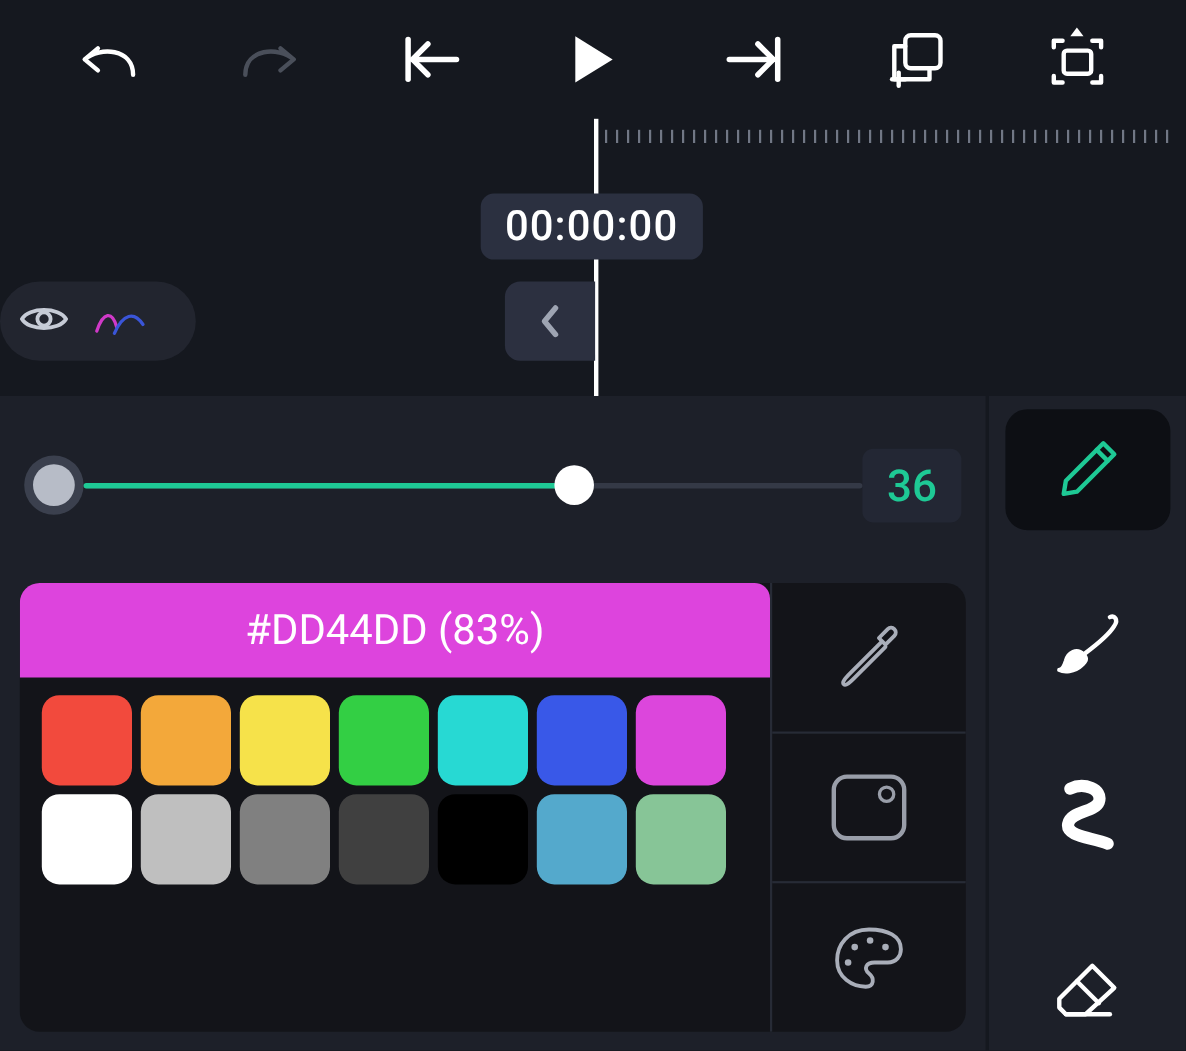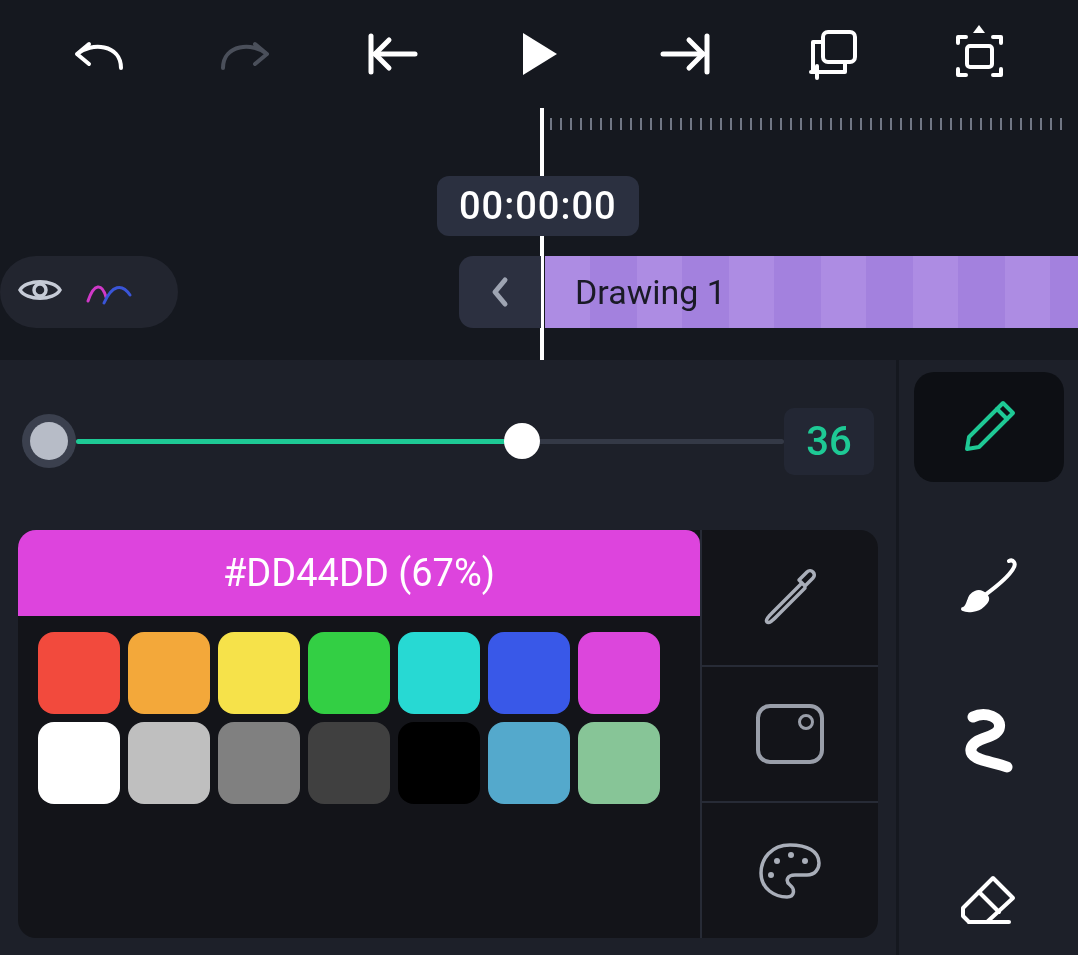--- a/index.html
+++ b/index.html
@@ -398,23 +398,20 @@
         </svg>
       </span>
     </div>
 
     <div class="clip-prev">
       <svg width="20" height="32" viewBox="0 0 20 32" fill="none" stroke="currentColor" stroke-width="5" stroke-linecap="round" stroke-linejoin="round">
         <path d="M15 4 L5 16 L15 28"></path>
       </svg>
     </div>
 
-    <div class="clip">
-      <span>Drawing 1</span>
-    </div>
   </div>
 </div>
 
 <div class="bottom">
 
   <div class="left-col">
 
     <div class="size-row">
       <div class="size-dot-outer">
         <div class="size-dot-inner"></div>
@@ -425,21 +422,21 @@
         <div class="slider-thumb" style="left: 63%;"></div>
       </div>
       <div class="size-value">
         <span>36</span>
       </div>
     </div>
 
     <div class="color-panel-wrap">
       <div class="color-panel">
         <div class="color-hero" id="color-hero" style="background: rgb(221, 68, 221);">
-          <span>#DD44DD (67%)</span>
+          <span>#DD44DD (83%)</span>
         </div>
         <div class="swatches" id="swatches">
 
         <div class="swatch" style="background: rgb(242, 74, 61);"></div>
             <div class="swatch" style="background: rgb(243, 168, 58);"></div>
             <div class="swatch" style="background: rgb(246, 226, 74);"></div>
             <div class="swatch" style="background: rgb(51, 207, 68);"></div>
             <div class="swatch" style="background: rgb(39, 217, 211);"></div>
             <div class="swatch" style="background: rgb(57, 88, 232);"></div>
             <div class="swatch" style="background: rgb(220, 70, 220);"></div>

